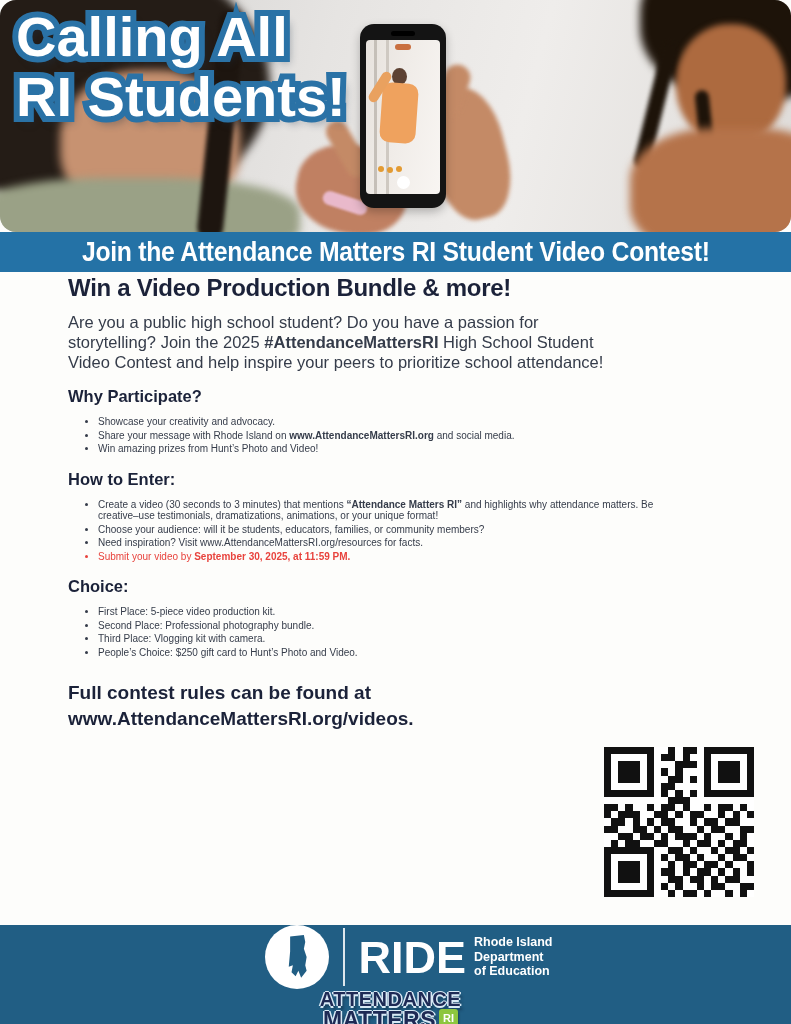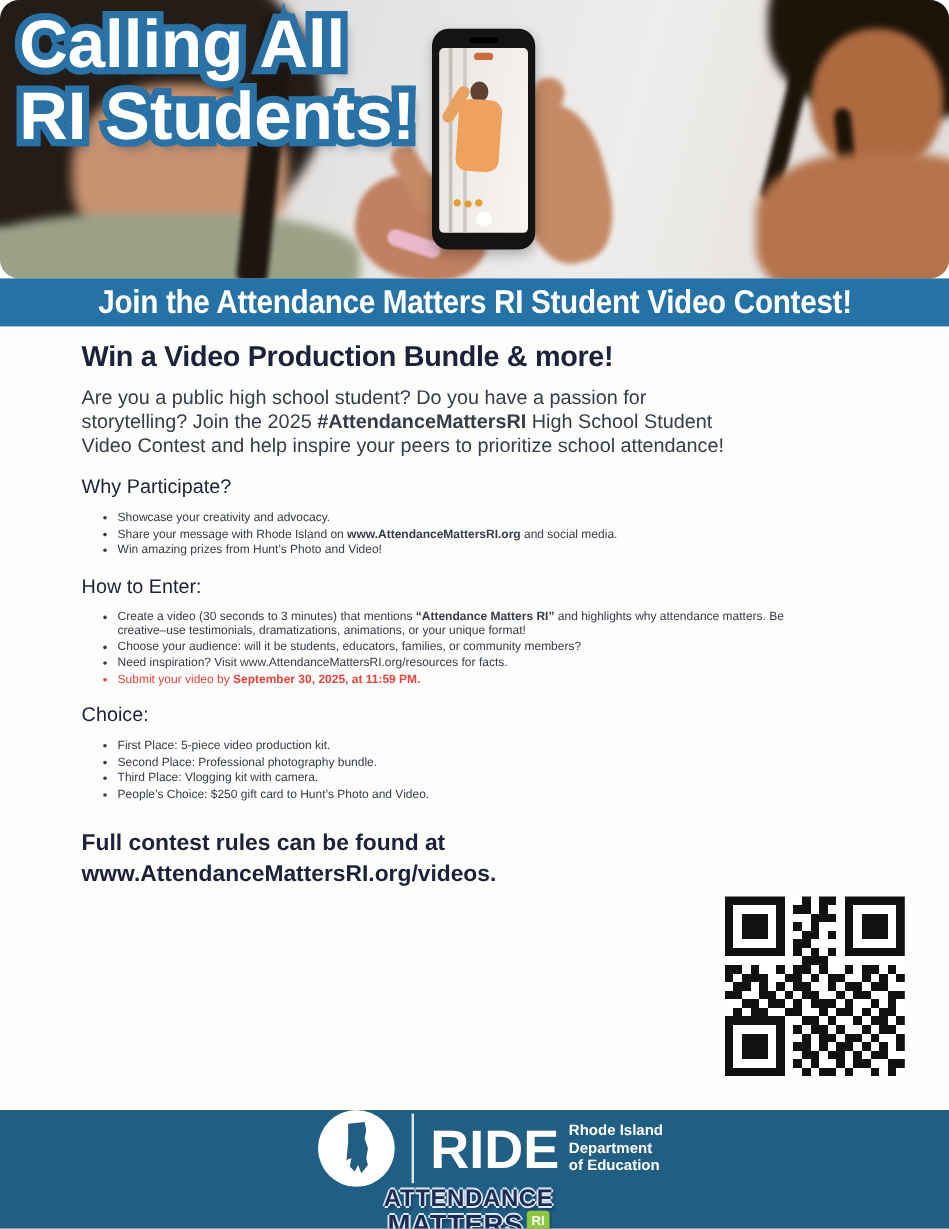--- a/index.html
+++ b/index.html
@@ -66,23 +66,23 @@
   .t-fill{color:#ffffff;}
 
   
   .banner{position:absolute;left:0;top:232px;width:791px;height:40px;background:#2472a6;
         display:flex;align-items:center;justify-content:center;overflow:hidden;}
   .banner span{color:#fff;font-weight:700;font-size:27.5px;white-space:nowrap;
         transform:scaleX(.9);letter-spacing:-0.3px;}
 
   
   .content{position:absolute;left:68px;top:272px;width:659px;color:#353c4a;}
-  .headline{font-size:24px;font-weight:700;color:#1b2239;margin:12px 0 10px;letter-spacing:-0.3px;}
+  .headline{font-size:24px;font-weight:700;color:#1b2239;margin:2px 0 10px;letter-spacing:-0.3px;}
   .intro{width:555px;font-size:16.5px;line-height:1.22;margin:0;}
-  .section h2{font-size:16.5px;font-weight:400;color:#1b2239;margin:15px 0 0;}
+  .section h2{font-size:16.5px;font-weight:700;color:#1b2239;margin:15px 0 0;}
   .section ul{margin:10px 0 0;padding:0 0 0 30px;width:580px;list-style:disc;}
   .section li{font-size:10px;line-height:1.15;margin:0 0 2px;}
   .b{font-weight:700;text-align:right;}
   .rules{margin-top:22px;font-size:19px;font-weight:700;color:#1b2239;line-height:1.35;width:470px;}
 
   
   .qr{position:absolute;left:604px;top:747px;width:150px;height:150px;background:#fff;}
   .qr svg{width:150px;height:150px;display:block;shape-rendering:crispEdges;}
 
   

